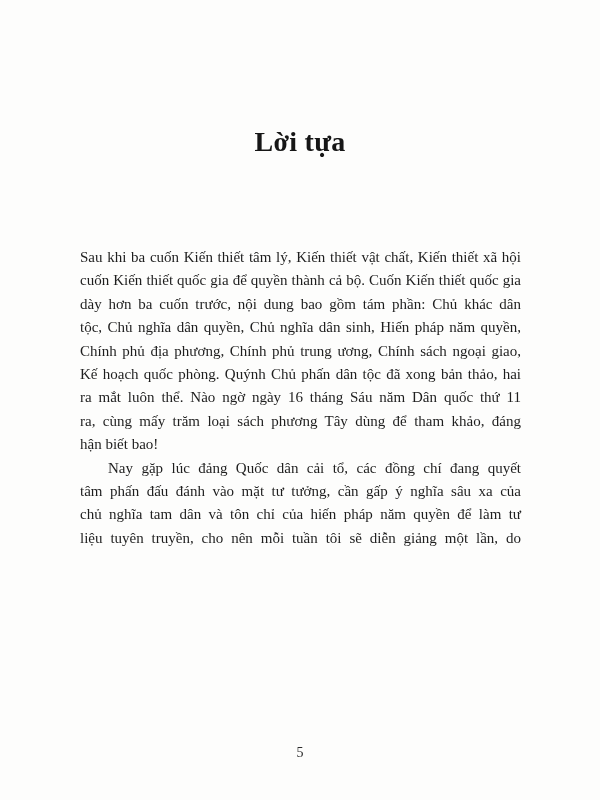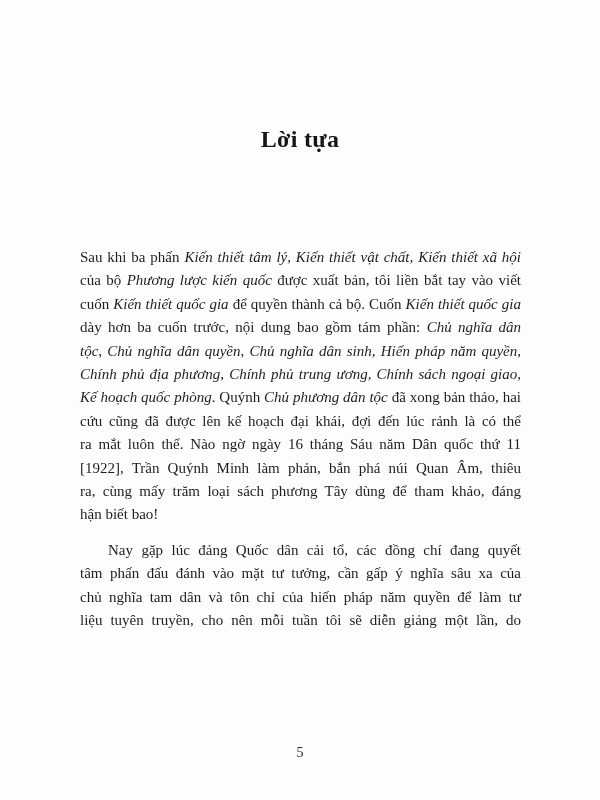--- a/index.html
+++ b/index.html
@@ -17,76 +17,71 @@
     font-family: "Liberation Serif", "DejaVu Serif", serif;
     overflow: hidden;
   }
   .title {
     position: absolute;
     top: 126px;
     left: 0;
     right: 0;
     margin: 0;
     text-align: center;
-    font-size: 24px;
+    font-size: 28px;
     font-weight: bold;
     letter-spacing: 0.3px;
     color: #161616;
   }
   .body-text {
     position: absolute;
     top: 246px;
     left: 80px;
     width: 441px;
   }
   .line {
     font-size: 15px;
     line-height: 23.4px;
     white-space: nowrap;
     text-align: justify;
     text-align-last: justify;
     text-justify: inter-word;
   }
   .line.indent {
     text-indent: 28px;
-    margin-top: 12px;
   }
   .line.last {
     text-align-last: left;
   }
   .line .italic {
-    font-style: italic;
   }
   .page-number {
     position: absolute;
     top: 745px;
     left: 0;
     right: 0;
     text-align: center;
     font-size: 14px;
     color: #2a2a2a;
   }
 </style>
 </head>
 <body>
 
 <div class="page">
   <h1 class="title">Lời tựa</h1>
 
   <div class="body-text">
-      <div class="line"><span>Sau khi ba phấn </span><span class="italic">Kiến thiết tâm lý, Kiến thiết vật chất, Kiến thiết xã hội</span></div>
-      <div class="line"><span>của bộ </span><span class="italic">Phương lược kiến quốc</span><span> được xuất bản, tôi liền bắt tay vào viết</span></div>
+      <div class="line"><span>Sau khi ba cuốn </span><span class="italic">Kiến thiết tâm lý, Kiến thiết vật chất, Kiến thiết xã hội</span></div>
       <div class="line"><span>cuốn </span><span class="italic">Kiến thiết quốc gia</span><span> để quyền thành cả bộ. Cuốn </span><span class="italic">Kiến thiết quốc gia</span></div>
-      <div class="line"><span>dày hơn ba cuốn trước, nội dung bao gồm tám phần: </span><span class="italic">Chủ nghĩa dân</span></div>
+      <div class="line"><span>dày hơn ba cuốn trước, nội dung bao gồm tám phần: </span><span class="italic">Chủ khác dân</span></div>
       <div class="line"><span class="italic">tộc, Chủ nghĩa dân quyền, Chủ nghĩa dân sinh, Hiến pháp năm quyền,</span></div>
       <div class="line"><span class="italic">Chính phủ địa phương, Chính phủ trung ương, Chính sách ngoại giao,</span></div>
-      <div class="line"><span class="italic">Kế hoạch quốc phòng</span><span>. Quýnh </span><span class="italic">Chủ phương dân tộc</span><span> đã xong bản thảo, hai</span></div>
-      <div class="line"><span>cứu cũng đã được lên kế hoạch đại khái, đợi đến lúc rảnh là có thể</span></div>
+      <div class="line"><span class="italic">Kế hoạch quốc phòng</span><span>. Quýnh </span><span class="italic">Chủ phấn dân tộc</span><span> đã xong bản thảo, hai</span></div>
       <div class="line"><span>ra mắt luôn thể. Nào ngờ ngày 16 tháng Sáu năm Dân quốc thứ 11</span></div>
-      <div class="line"><span>[1922], Trần Quýnh Minh làm phản, bắn phá núi Quan Âm, thiêu</span></div>
       <div class="line"><span>ra, cùng mấy trăm loại sách phương Tây dùng để tham khảo, đáng</span></div>
       <div class="line last"><span>hận biết bao!</span></div>
       <div class="line indent"><span>Nay gặp lúc đảng Quốc dân cải tổ, các đồng chí đang quyết</span></div>
       <div class="line"><span>tâm phấn đấu đánh vào mặt tư tưởng, cần gấp ý nghĩa sâu xa của</span></div>
       <div class="line"><span>chủ nghĩa tam dân và tôn chỉ của hiến pháp năm quyền để làm tư</span></div>
       <div class="line"><span>liệu tuyên truyền, cho nên mỗi tuần tôi sẽ diễn giảng một lần, do</span></div>
     </div>
 
   <div class="page-number">5</div>
 </div>

